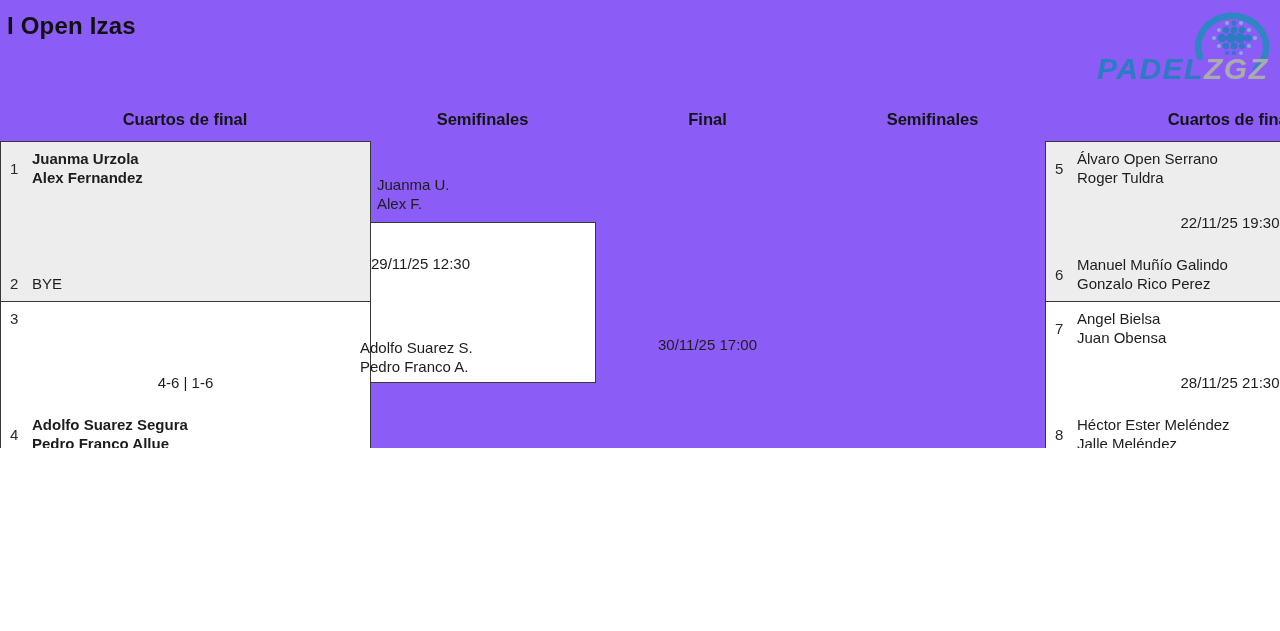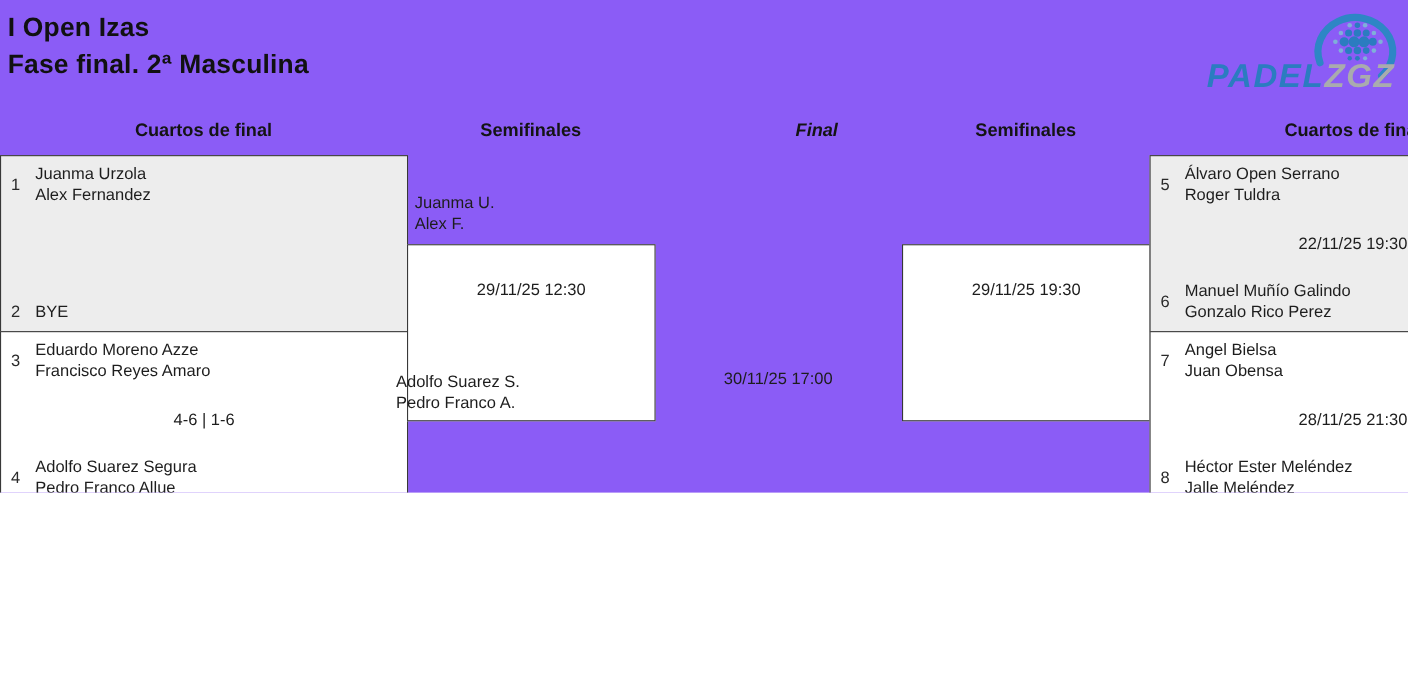--- a/index.html
+++ b/index.html
@@ -11,60 +11,59 @@
   .title-block{position:absolute;left:7px;top:9px;}
   .title-line{font-size:24px;font-weight:700;line-height:33px;letter-spacing:.2px;color:#111;}
   .logo{position:absolute;left:1094px;top:3px;width:186px;height:82px;}
   
   .round-header{
     position:absolute;top:110px;height:22px;font-size:16.5px;font-weight:600;
     text-align:center;color:#141414;white-space:nowrap;
   }
   .rh-qf-left{left:0;width:370px;}
   .rh-sf-left{left:370px;width:225px;}
-  .rh-final{left:630px;width:225px;font-style:italic;}
+  .rh-final{left:595px;width:225px;}
   .rh-sf-right{left:820px;width:225px;}
   .rh-qf-right{left:1045px;width:370px;}
   
   .match-box{position:absolute;box-sizing:border-box;border:1px solid #383838;background:#ffffff;}
   .match-box.shaded{background:#ededed;}
   .box-qf-left-top{left:0;top:141px;width:371px;height:161px;}
   .box-qf-left-bottom{left:0;top:301px;width:371px;height:161px;}
   .box-sf-left{left:370px;top:222px;width:226px;height:161px;}
   .box-sf-right{left:820px;top:222px;width:226px;height:161px;}
   .box-qf-right-top{left:1045px;top:141px;width:370px;height:161px;}
   .box-qf-right-bottom{left:1045px;top:301px;width:370px;height:161px;}
   
   .team{position:absolute;left:9px;right:9px;display:flex;align-items:center;}
   .team.top{top:8px;}
   .team.bottom{bottom:8px;}
   .seed{flex:0 0 22px;width:22px;font-size:15px;color:#2a2a2a;}
   .team-names{font-size:15px;line-height:18.5px;color:#1d1d1d;}
-  .team-names.winner{font-weight:400;}
+  .team-names.winner{font-weight:700;}
   .team-line:empty{display:none;}
   .center-text{
     position:absolute;left:0;right:0;top:50%;transform:translateY(-50%);
     text-align:center;font-size:15px;color:#1d1d1d;white-space:nowrap;
   }
   .center-text:empty{display:none;}
   
-  .sf-date{position:absolute;left:0;right:0;top:32px;text-align:center;font-size:15px;color:#1d1d1d;}
+  .sf-date{position:absolute;left:0;right:0;top:32px;font-size:15px;color:#1d1d1d;}
   .winner-block{position:absolute;font-size:15px;line-height:18.5px;color:#1d1d1d;margin-top:14px;}
   .wb-sf-left-top{left:377px;top:162px;}
   .wb-sf-left-bottom{left:360px;top:325px;}
   .final-date{position:absolute;left:595px;width:225px;top:336px;text-align:center;font-size:15px;color:#1d1d1d;}
 </style>
 </head>
 <body>
 
 <div class="page">
 
   <div class="title-block">
     <div class="title-line">I Open Izas</div>
-    <div class="title-line">Fase final. 2ª Masculina</div>
   </div>
 
   <svg class="logo" viewBox="0 0 186 82" xmlns="http://www.w3.org/2000/svg">
     <g>
       <path d="M 106 54 A 34 31 0 1 1 162 66" fill="none" stroke="#2e86c5" stroke-width="6.5" stroke-linecap="round"></path>
       <g fill="#2b7cc0">
         <circle cx="133" cy="20" r="2.1" fill="#7fb0d9"></circle>
           <circle cx="140" cy="20" r="2.5"></circle>
           <circle cx="147" cy="20" r="2.1" fill="#7fb0d9"></circle>
         <circle cx="125" cy="27" r="2.1" fill="#7fb0d9"></circle>
@@ -112,24 +111,20 @@
       <span class="team-names">
         <div class="team-line">BYE</div>
 
       </span>
     </div>
   </div>
 
   <div class="match-box box-qf-left-bottom">
     <div class="team top">
       <span class="seed">3</span>
-      <span class="team-names">
-        <div class="team-line">Eduardo Moreno Azze</div>
-        <div class="team-line">Francisco Reyes Amaro</div>
-      </span>
     </div>
     <div class="center-text">4-6 | 1-6</div>
     <div class="team bottom">
       <span class="seed">4</span>
       <span class="team-names winner">
         <div class="team-line">Adolfo Suarez Segura</div>
         <div class="team-line">Pedro Franco Allue</div>
       </span>
     </div>
   </div>
@@ -141,23 +136,20 @@
     <div class="team-line">Juanma U.</div>
     <div class="team-line">Alex F.</div>
   </div>
   <div class="winner-block wb-sf-left-bottom">
     <div class="team-line">Adolfo Suarez S.</div>
     <div class="team-line">Pedro Franco A.</div>
   </div>
 
   <div class="final-date">30/11/25 17:00</div>
 
-  <div class="match-box box-sf-right">
-    <div class="sf-date">29/11/25 19:30</div>
-  </div>
 
   <div class="match-box shaded box-qf-right-top">
     <div class="team top">
       <span class="seed">5</span>
       <span class="team-names">
         <div class="team-line">Álvaro Open Serrano</div>
         <div class="team-line">Roger Tuldra</div>
       </span>
     </div>
     <div class="center-text">22/11/25 19:30</div>

